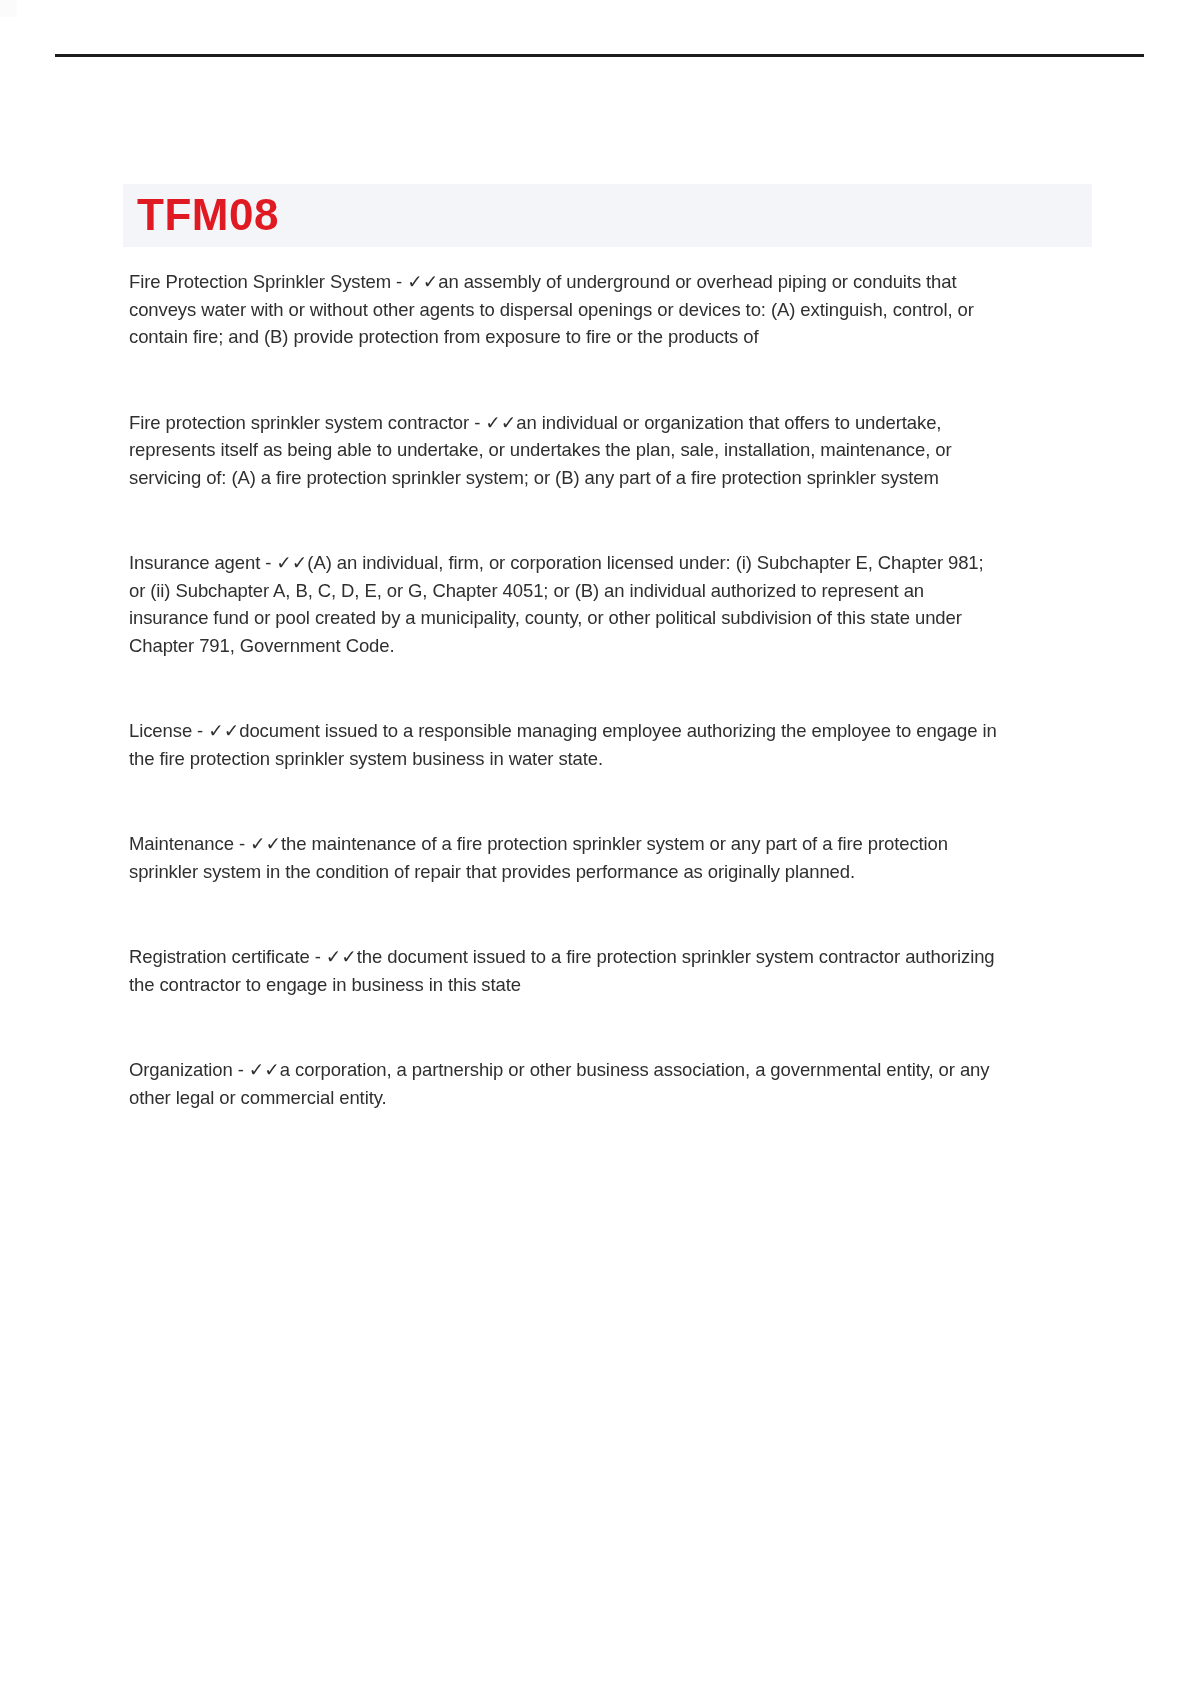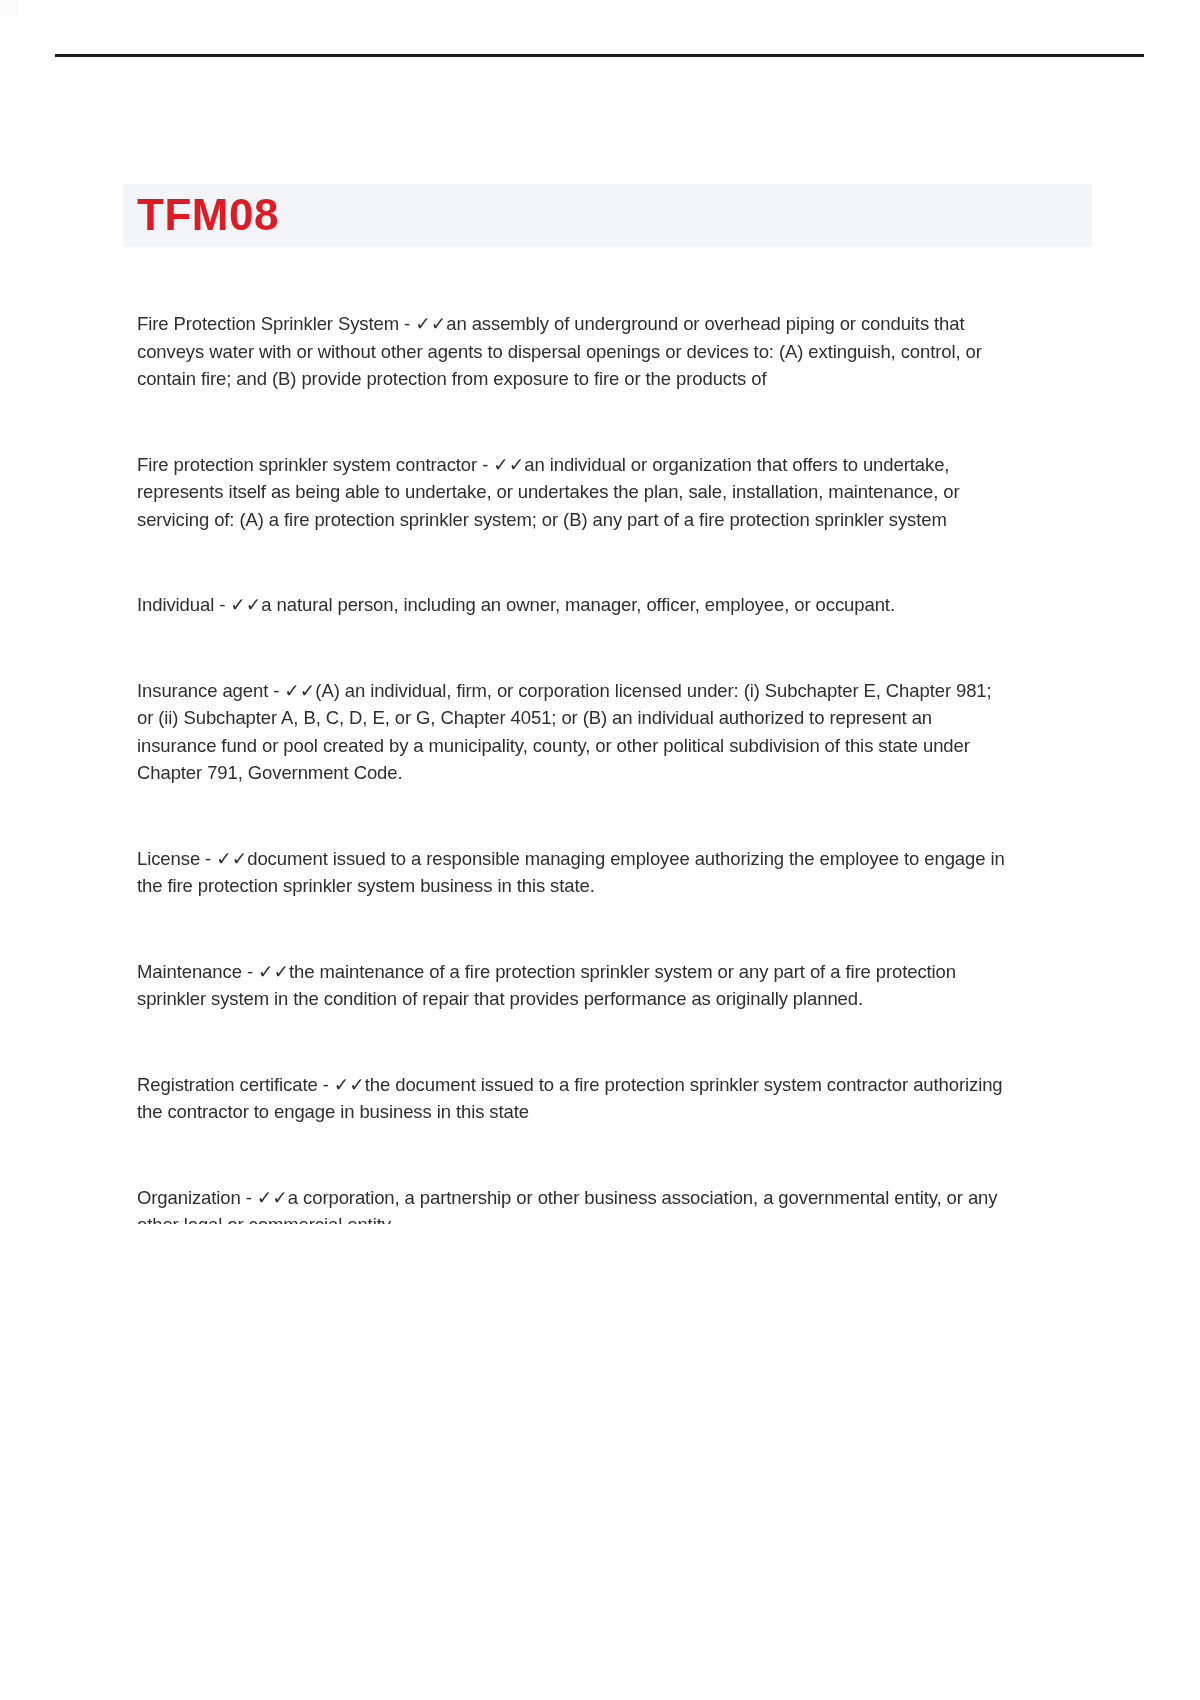--- a/index.html
+++ b/index.html
@@ -44,23 +44,22 @@
     padding-left: 14px;
     font-size: 44px;
     font-weight: 700;
     letter-spacing: 0.5px;
     line-height: 62px;
     color: var(--accent, #e01a22);
     font-family: "Liberation Sans", sans-serif;
   }
   .content {
     position: absolute;
-    left: 137px; top: 268px;
+    left: 129px; top: 268px;
     width: 872px;
-    margin-top: 42px;
   }
   .entry {
     margin: 0 0 58px 0;
     font-size: 18.5px;
     line-height: 27.5px;
     letter-spacing: -0.1px;
     color: var(--text, #2f2f2f);
   }
   .entry .marker {
     font-weight: 700;
@@ -77,26 +76,25 @@
 
   <div class="banner">
     <h1 class="title">TFM08</h1>
   </div>
 
   <main class="content">
     <p class="entry"><span class="term">Fire Protection Sprinkler System</span><span class="sep"> - </span><span class="marker">✓✓</span><span class="definition">an assembly of underground or overhead piping or conduits that conveys water with or without other agents to dispersal openings or devices to: (A) extinguish, control, or contain fire; and (B) provide protection from exposure to fire or the products of</span></p>
 
     <p class="entry"><span class="term">Fire protection sprinkler system contractor</span><span class="sep"> - </span><span class="marker">✓✓</span><span class="definition">an individual or organization that offers to undertake, represents itself as being able to undertake, or undertakes the plan, sale, installation, maintenance, or servicing of: (A) a fire protection sprinkler system; or (B) any part of a fire protection sprinkler system</span></p>
 
-    <p class="entry"><span class="term">Individual</span><span class="sep"> - </span><span class="marker">✓✓</span><span class="definition">a natural person, including an owner, manager, officer, employee, or occupant.</span></p>
 
     <p class="entry"><span class="term">Insurance agent</span><span class="sep"> - </span><span class="marker">✓✓</span><span class="definition">(A) an individual, firm, or corporation licensed under: (i) Subchapter E, Chapter 981; or (ii) Subchapter A, B, C, D, E, or G, Chapter 4051; or (B) an individual authorized to represent an insurance fund or pool created by a municipality, county, or other political subdivision of this state under Chapter 791, Government Code.</span></p>
 
 
-    <p class="entry"><span class="term">License</span><span class="sep"> - </span><span class="marker">✓✓</span><span class="definition">document issued to a responsible managing employee authorizing the employee to engage in the fire protection sprinkler system business in this state.</span></p>
+    <p class="entry"><span class="term">License</span><span class="sep"> - </span><span class="marker">✓✓</span><span class="definition">document issued to a responsible managing employee authorizing the employee to engage in the fire protection sprinkler system business in water state.</span></p>
 
     <p class="entry"><span class="term">Maintenance</span><span class="sep"> - </span><span class="marker">✓✓</span><span class="definition">the maintenance of a fire protection sprinkler system or any part of a fire protection sprinkler system in the condition of repair that provides performance as originally planned.</span></p>
 
     <p class="entry"><span class="term">Registration certificate</span><span class="sep"> - </span><span class="marker">✓✓</span><span class="definition">the document issued to a fire protection sprinkler system contractor authorizing the contractor to engage in business in this state</span></p>
 
     <p class="entry"><span class="term">Organization</span><span class="sep"> - </span><span class="marker">✓✓</span><span class="definition">a corporation, a partnership or other business association, a governmental entity, or any other legal or commercial entity.</span></p>
   </main>
 
   <div class="rule bottom"></div>
 </div>

